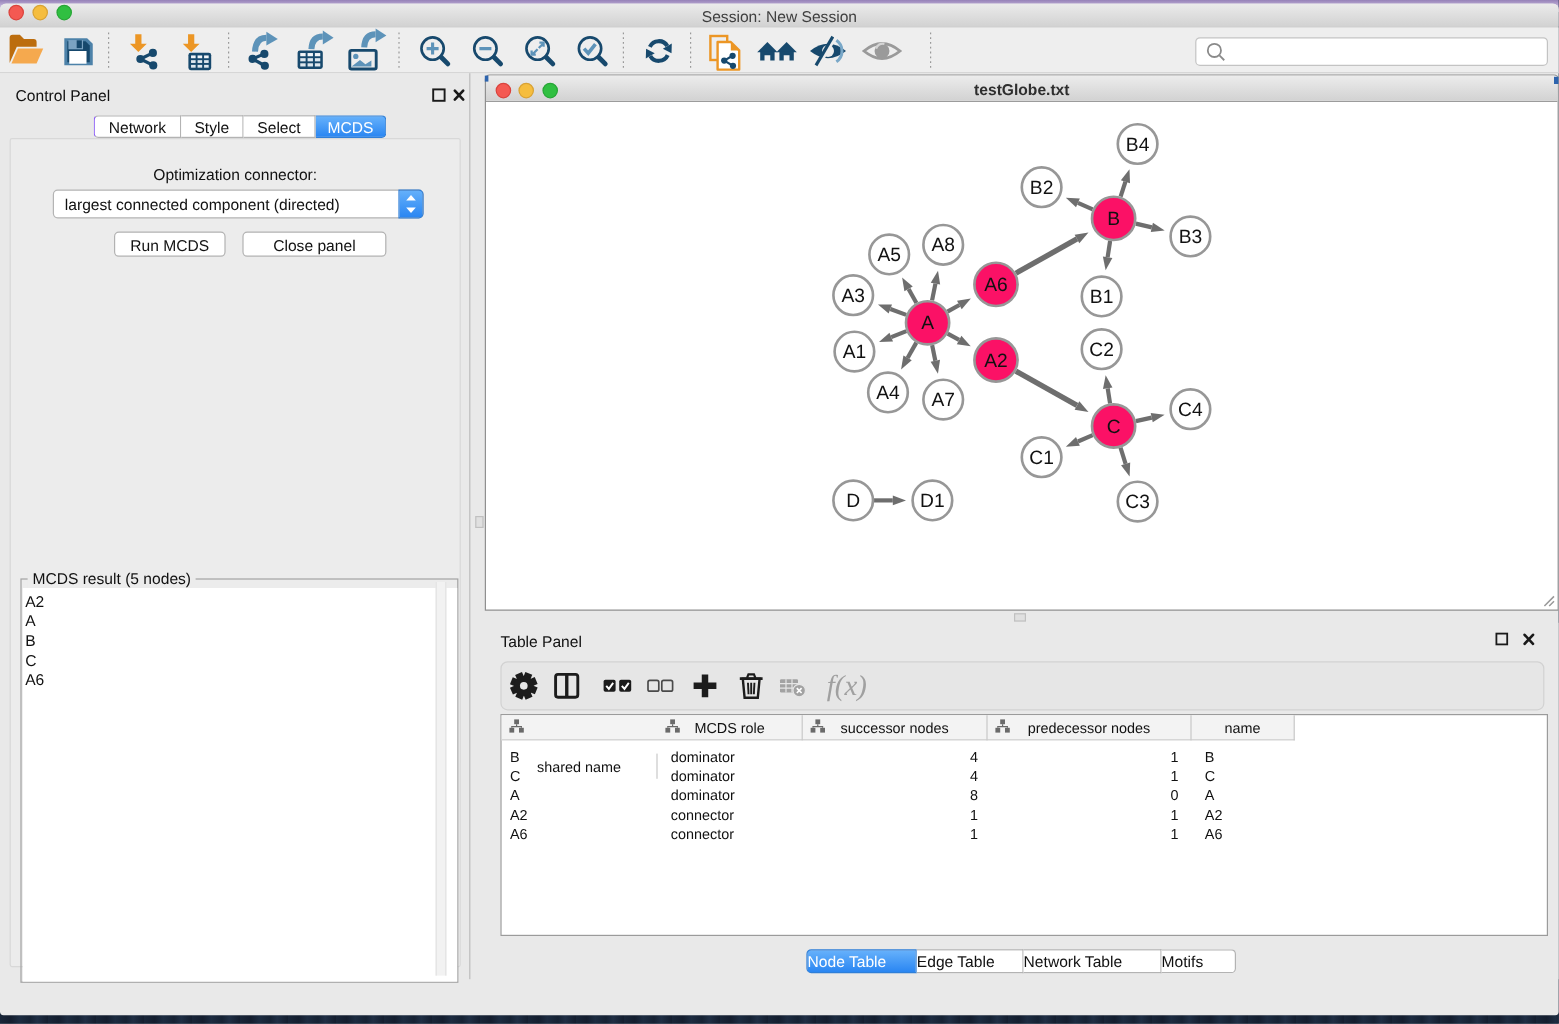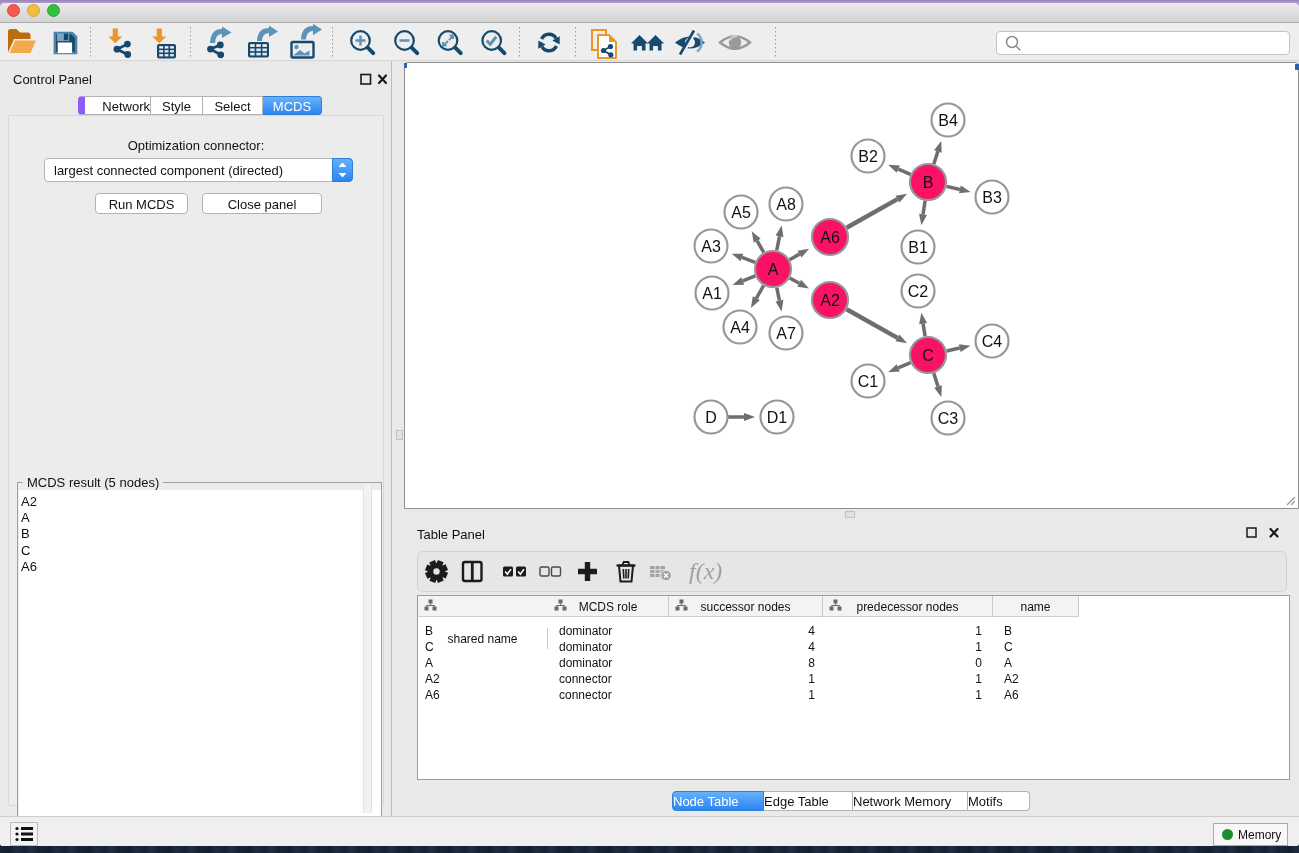--- a/index.html
+++ b/index.html
@@ -15,21 +15,21 @@
   .t3 { background:#30bf41; border:1px solid #27a636; }
   #titlebar .t1 { left:7px; } #titlebar .t2 { left:27px; } #titlebar .t3 { left:47px; }
   #titlebar .ttext { position:absolute; top:3px; left:0; width:100%; text-align:center; font-size:13px; color:#3e3e3e; }
   #toolbar { position:absolute; left:0; top:20px; width:1299px; height:38px; background:#eeeeee; border-bottom:1px solid #d6d6d6; }
   #searchbox { position:absolute; left:996px; top:8px; width:294px; height:24px; background:#fff; border:1px solid #c3c3c3; border-radius:4px; }
   
   #cpanel { position:absolute; left:0; top:58px; width:392px; height:755px; background:#e9e9e9; border-right:1px solid #bcbcbc; }
   #cpanel .hdr { position:absolute; left:13px; top:11px; font-size:13px; color:#111; }
   #cptabs { position:absolute; left:78px; top:35px; height:19px; display:flex; font-size:13px; }
   #cptabs .tab { border:1px solid #b3b3b3; border-left:none; background:#fff; color:#111; padding-top:2px; height:19px; text-align:center; }
-  #cptabs .tab.first { border-left:7px solid #8b5cf6; border-radius:4px 0 0 4px;text-align:right; }
+  #cptabs .tab.first { border-left:1px solid #8b5cf6; border-radius:4px 0 0 4px; }
   #cptabs .tab.sel { background:linear-gradient(#66b1fb,#2a86f2); color:#fff; border-color:#2f7fd8; border-radius:0 4px 4px 0; }
   #cpbody { position:absolute; left:8px; top:54px; width:376px; height:691px; background:#ececec; border:1px solid #d8d8d8; border-radius:2px; }
   #optlabel { position:absolute; left:0; top:22px; width:100%; text-align:center; font-size:13px; color:#111; }
   #optsel { position:absolute; left:35px; top:42px; width:309px; height:24px; background:#fff; border:1px solid #b4b4b4; border-radius:4px; font-size:13px; color:#111; }
   #optsel .txt { position:absolute; left:9px; top:4px; }
   #optsel .step { position:absolute; right:-1px; top:-1px; width:21px; height:24px; background:linear-gradient(#64b0fb,#2a86f2); border-radius:0 4px 4px 0; border:1px solid #2f7fd8; }
   .btn { position:absolute; height:21px; background:#fff; border:1px solid #b2b2b2; border-radius:4px; font-size:13px; color:#111; text-align:center; padding-top:3px; }
   #mcdsbox { position:absolute; left:8px; top:346px; width:365px; height:337px; border:1px solid #a2a2a2;margin-top:20px; }
   #mcdsbox .legend { position:absolute; left:5px; top:-8px; background:#ececec; padding:0 4px; font-size:13px; color:#111; }
   #mcdslist { position:absolute; left:1px; top:7px; padding-top:3px; width:362px; height:328px; background:#fff; font-size:13px; color:#111; }
@@ -64,20 +64,21 @@
   .splith { position:absolute; background:#e0e0e0; border:1px solid #c0c0c0; }
 </style>
 </head>
 <body>
 <div id="desk"></div>
 <div id="win">
 <div id="titlebar">
   <div class="tl t1"></div>
       <div class="tl t2"></div>
       <div class="tl t3"></div>
+  <div class="ttext">Session: New Session</div>
 </div>
 <div id="toolbar">
   <svg id="tbsvg" width="1299" height="40" viewBox="0 0 1299 40">
         <line x1="90.5" y1="4" x2="90.5" y2="36" stroke="#999" stroke-width="1" stroke-dasharray="1.5,2.5"></line>
         <line x1="190.5" y1="4" x2="190.5" y2="36" stroke="#999" stroke-width="1" stroke-dasharray="1.5,2.5"></line>
         <line x1="332.5" y1="4" x2="332.5" y2="36" stroke="#999" stroke-width="1" stroke-dasharray="1.5,2.5"></line>
         <line x1="519.5" y1="4" x2="519.5" y2="36" stroke="#999" stroke-width="1" stroke-dasharray="1.5,2.5"></line>
         <line x1="575.5" y1="4" x2="575.5" y2="36" stroke="#999" stroke-width="1" stroke-dasharray="1.5,2.5"></line>
         <line x1="775.5" y1="4" x2="775.5" y2="36" stroke="#999" stroke-width="1" stroke-dasharray="1.5,2.5"></line>
         <path d="M8 29.5 L8 8.5 Q8 6 10.5 6 L16.5 6 L20 9.5 L28 9.5 Q30.5 9.5 30.5 12 L30.5 16 L14 16 Z" fill="#bc6d0e"></path>
@@ -208,20 +209,26 @@
             <div class="it">A6</div>
         <div class="sb"></div>
       </div>
     </div>
   </div>
 </div>
 
 <div class="splith" style="left:396px; top:427px; width:7px; height:10px;"></div>
 
 <div id="netframe">
+  <div id="nettitle">
+    <div class="tl t1"></div>
+        <div class="tl t2"></div>
+        <div class="tl t3"></div>
+    <div class="ttext">testGlobe.txt</div>
+  </div>
   <div class="bluecorner" style="left:-1px; top:0px; width:3px; height:5px;"></div>
   <div class="bluecorner" style="right:-1px; top:1px; width:4px; height:6px;"></div>
   <svg id="graph" width="893" height="424" viewBox="0 0 893 424">
         <line x1="348.3192469177497" y1="190.95636186842634" x2="335.7086764060137" y2="195.91789780747" stroke="#6e6e6e" stroke-width="3.5"></line>
         <path d="M325.47245093734244 199.94526520498002 L334.2441791705555 192.19563400068049 L337.17317364147186 199.64016161425954 Z" fill="#6e6e6e"></path>
         <line x1="348.18624185021133" y1="177.39167036378808" x2="334.93968520752776" y2="172.47762515763125" stroke="#6e6e6e" stroke-width="3.5"></line>
         <path d="M324.6264568050185 168.6517501050875 L336.33091249936183 168.72736028399152 L333.5484579156937 176.227890031271 Z" fill="#6e6e6e"></path>
         <line x1="356.60403926415387" y1="200.51411280845684" x2="349.31930022541695" y2="213.31759354320656" stroke="#6e6e6e" stroke-width="3.5"></line>
         <path d="M343.8795334836113 222.87839569547103 L345.8426448973208 211.33949654618633 L352.7959555535131 215.2956905402268 Z" fill="#6e6e6e"></path>
         <line x1="356.6988396225549" y1="167.43230807767586" x2="350.15464697135207" y2="155.77546491772088" stroke="#6e6e6e" stroke-width="3.5"></line>
@@ -405,34 +412,18 @@
           <div class="td" style="top: 92px; left: 7px;">A6</div>
           <div class="td" style="top: 92px; left: 141px;">connector</div>
           <div class="td" style="top: 92px; left: 251px; width: 146px; text-align: right;">1</div>
           <div class="td" style="top: 92px; left: 405px; width: 159px; text-align: right;">1</div>
           <div class="td" style="top: 92px; left: 586px;">A6</div>
         </div>
   </div>
   <div id="ttabs">
     <div class="tab sel" style="width:92px;">Node Table</div>
         <div class="tab" style="width:89px;">Edge Table</div>
-        <div class="tab" style="width:115px;">Network Memory</div>
+        <div class="tab" style="width:115px;">Network Table</div>
         <div class="tab last" style="width:62px;">Motifs</div>
   </div>
 </div>
 
-<div id="statusbar">
-  <div id="listbtn">
-    <svg width="26" height="22" viewBox="0 0 26 22">
-      <circle cx="6" cy="5.5" r="1.6" fill="#111"></circle>
-          <circle cx="6" cy="11" r="1.6" fill="#111"></circle>
-          <circle cx="6" cy="16.5" r="1.6" fill="#111"></circle>
-      <rect x="10" y="4" width="12" height="3" fill="#111"></rect>
-          <rect x="10" y="9.5" width="12" height="3" fill="#111"></rect>
-          <rect x="10" y="15" width="12" height="3" fill="#111"></rect>
-    </svg>
-  </div>
-  <div id="membtn">
-        <div class="dot"></div>
-        <div class="mtxt">Memory</div>
-      </div>
-</div>
 </div>
 
 </body></html>

